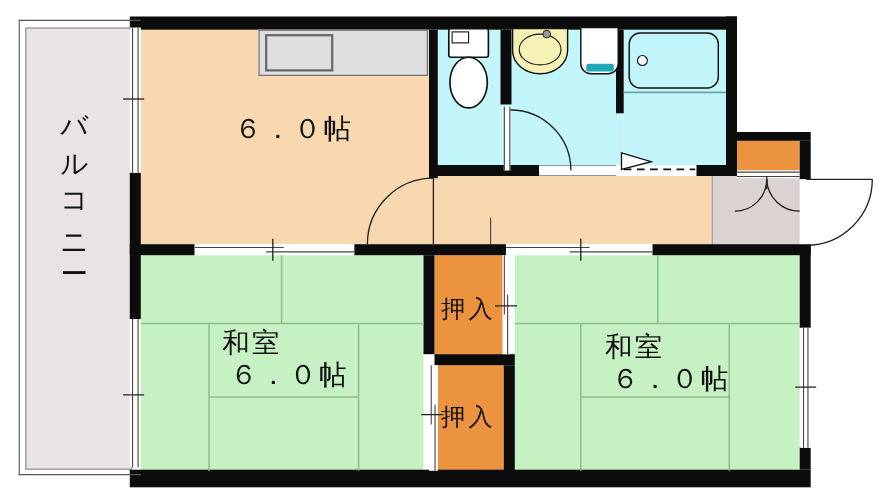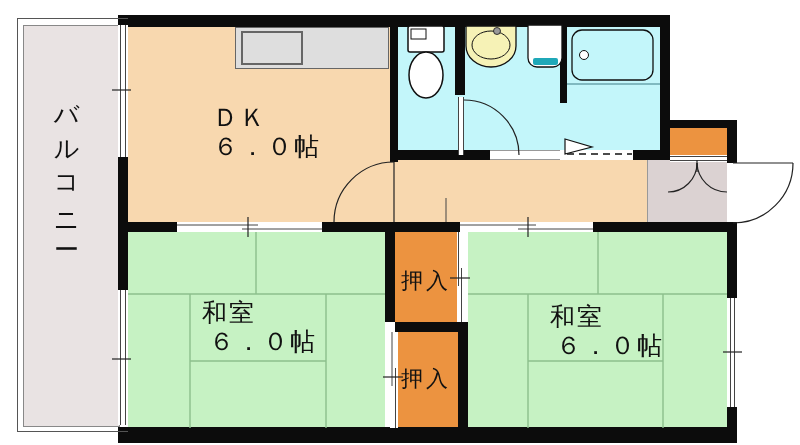--- a/index.html
+++ b/index.html
@@ -157,21 +157,20 @@
     <g fill="none" stroke="#111">
       <rect x="572" y="30" width="81" height="50" rx="10" stroke-width="1.3"></rect>
       <circle cx="584" cy="55" r="4.5" fill="#fff" stroke-width="1"></circle>
     </g>
     <line x1="567" y1="84" x2="660" y2="84" stroke="#6aa5ad" stroke-width="1.5"></line>
   </svg>
 
   <div class="lbl" style="left:52px;top:86px;font-size:25px;writing-mode:vertical-rl;letter-spacing:9px;">バルコニー</div>
 
   <div class="lbl" style="left:213px;top:103px;font-size:25px;">
-    <span>ＤＫ</span>
     <span>６．０帖</span>
   </div>
 
   <div class="lbl" style="left:202px;top:298px;font-size:25px;">
     <span>和室</span>
     <span style="padding-left:7px;">６．０帖</span>
   </div>
 
   <div class="lbl" style="left:550px;top:302px;font-size:25px;">
     <span>和室</span>

